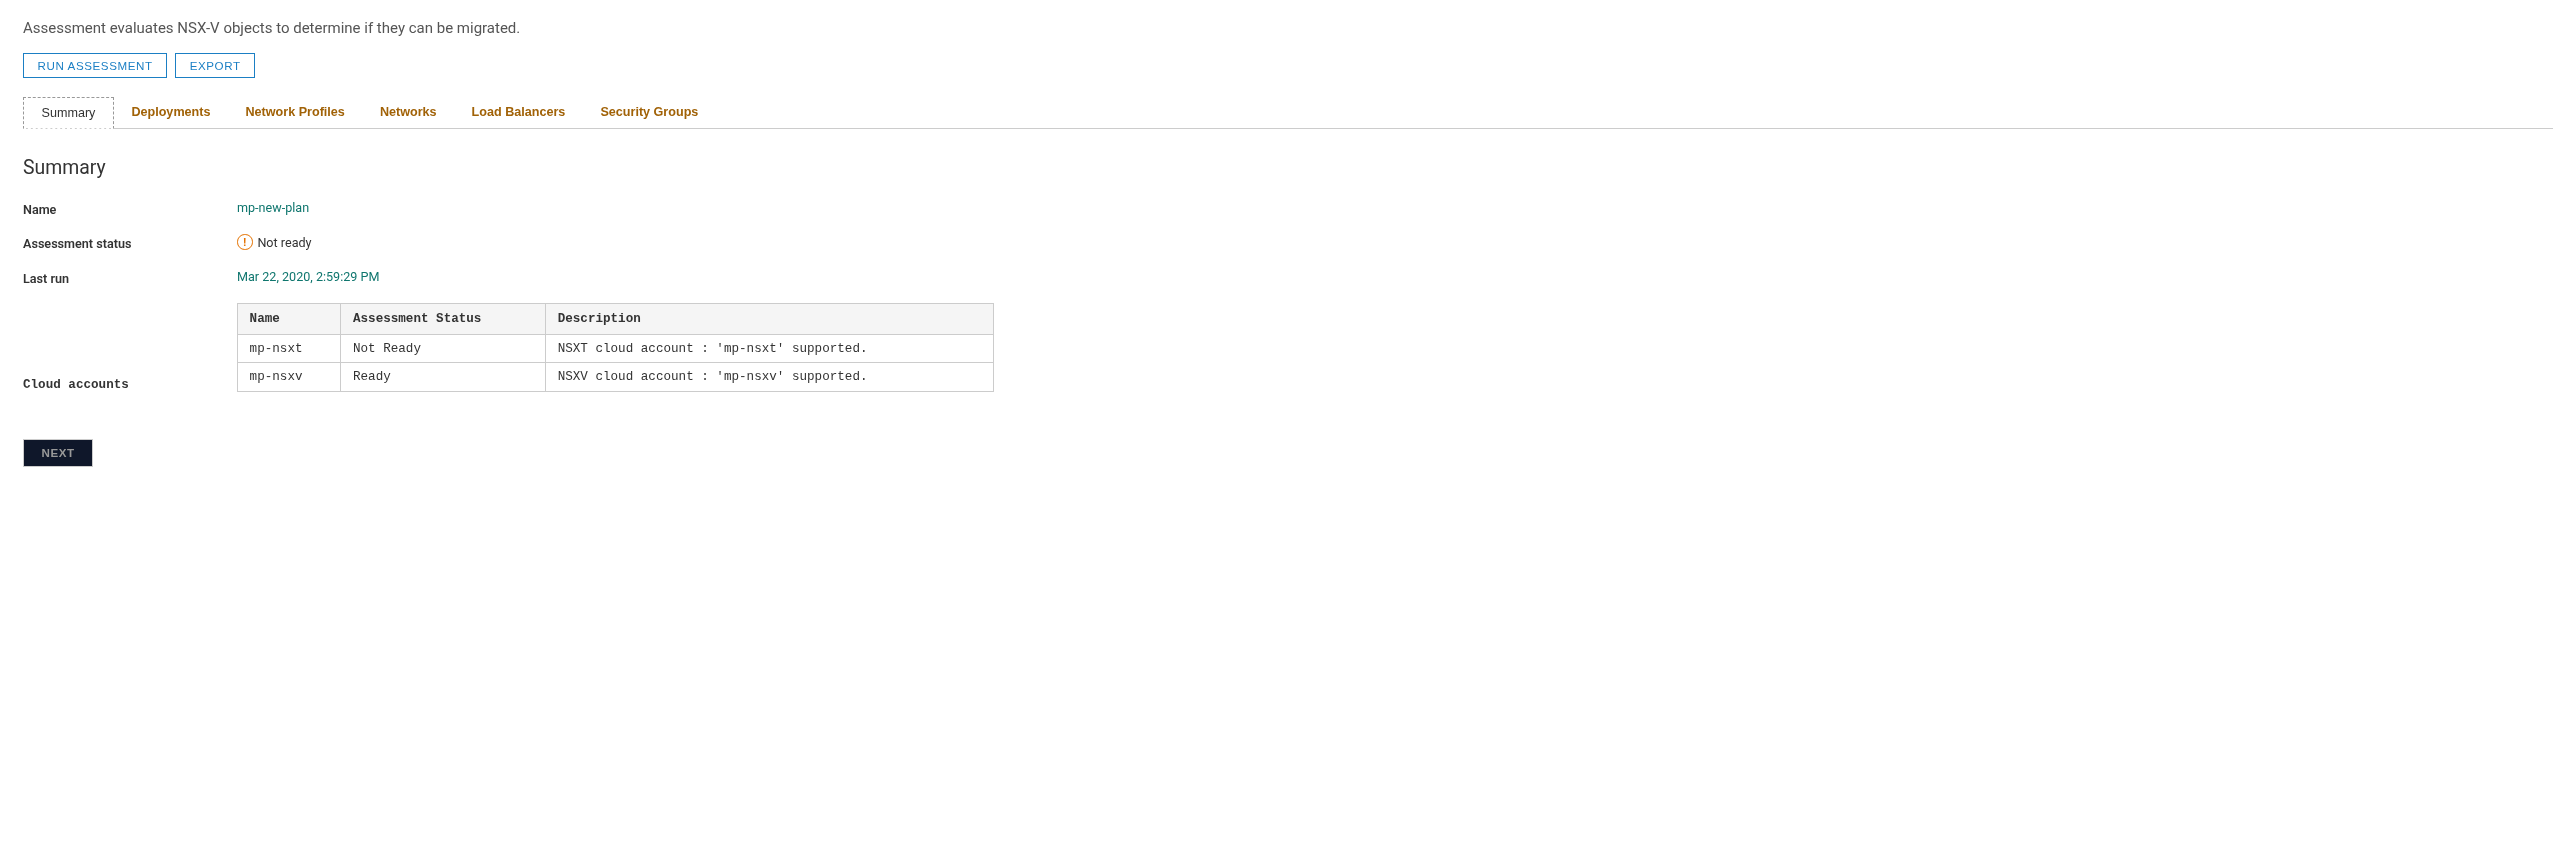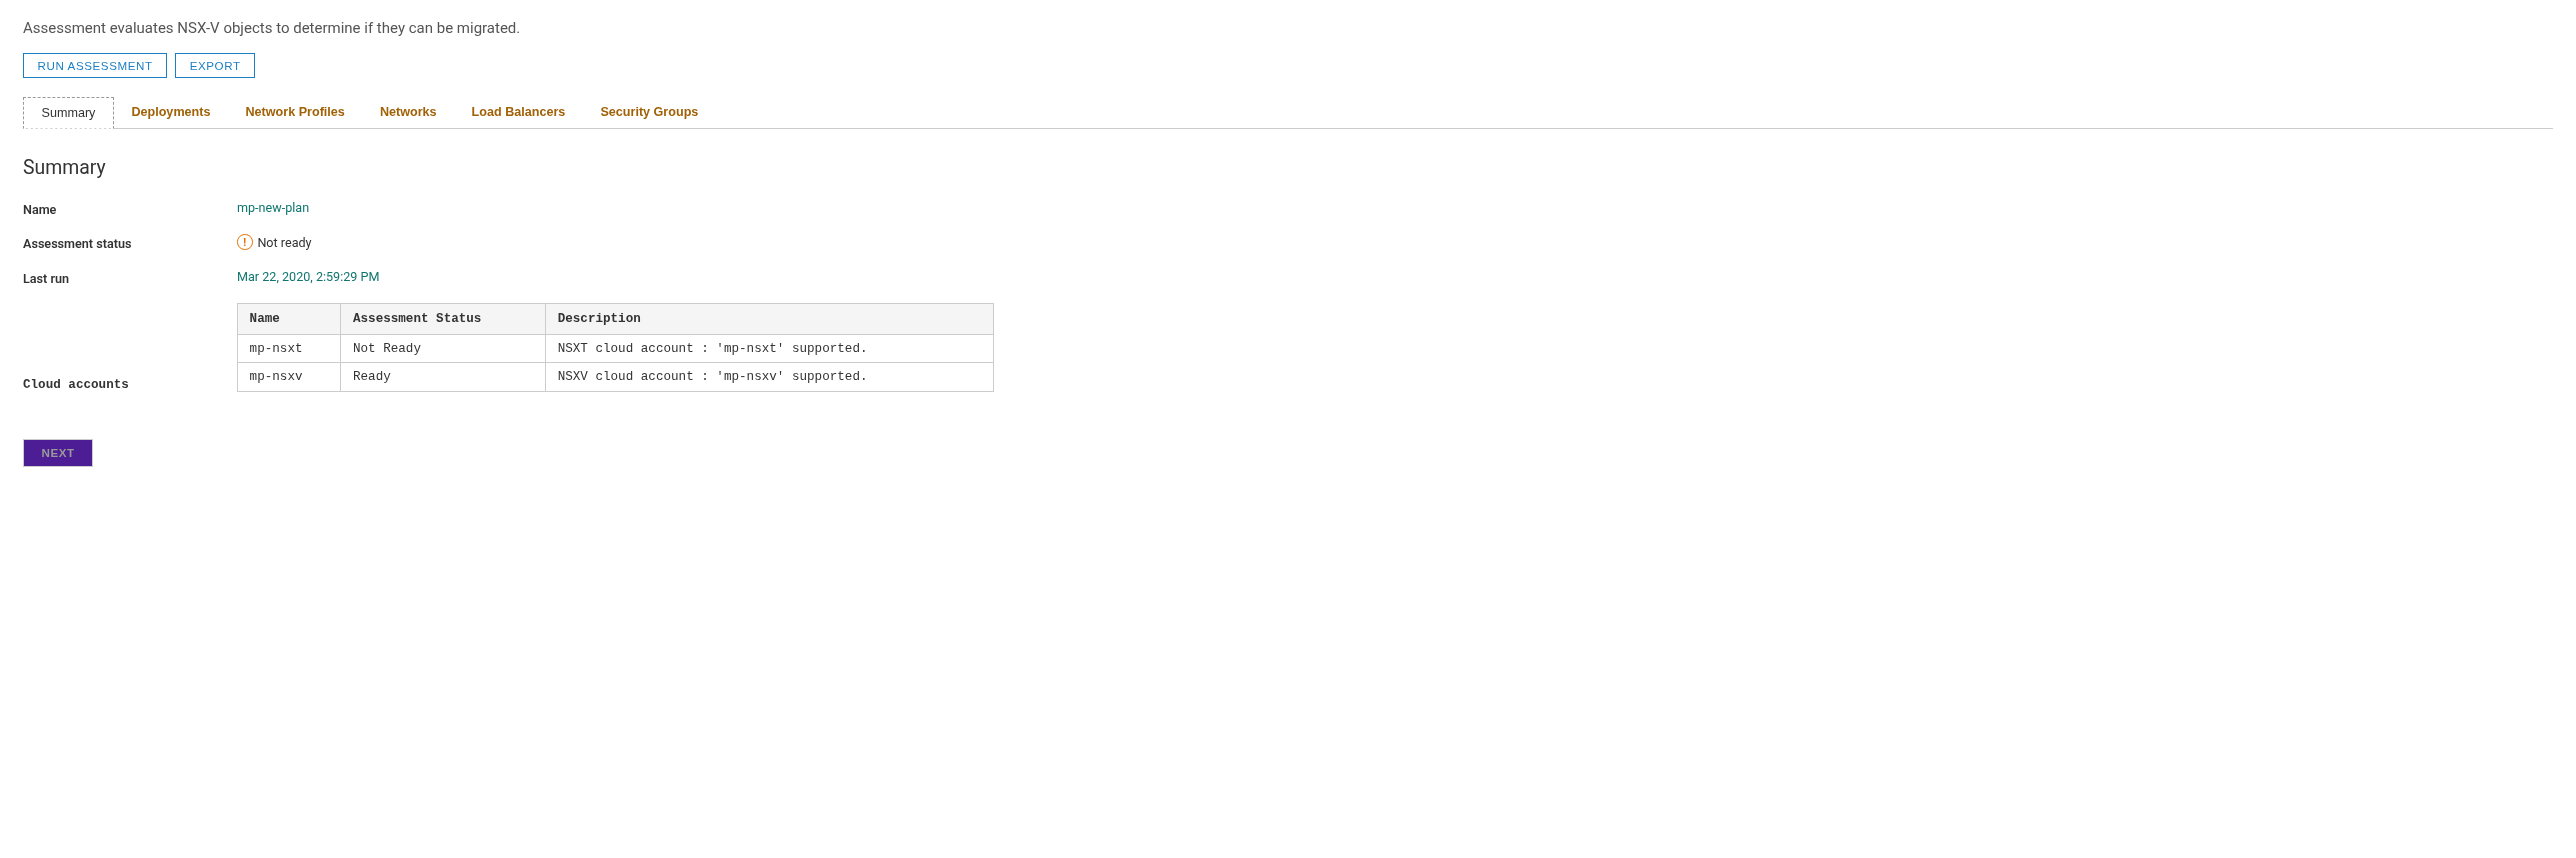--- a/index.html
+++ b/index.html
@@ -140,21 +140,21 @@
     }
 
     .cloud-accounts-row {
       align-items: flex-end;
       font-family: Liberation Mono, monospace;
     }
 
     .next-btn {
       margin-top: 29px;
       border: 1.5px solid #ccc;
-      background: #4c1d95;
+      background: #0f172a;
       color: #999;
       font-size: 11.6px;
       font-weight: 600;
       letter-spacing: 0.05em;
       padding: 6.8px 17.5px;
       cursor: not-allowed;
       text-transform: uppercase;
     }
   </style>
 </head>

